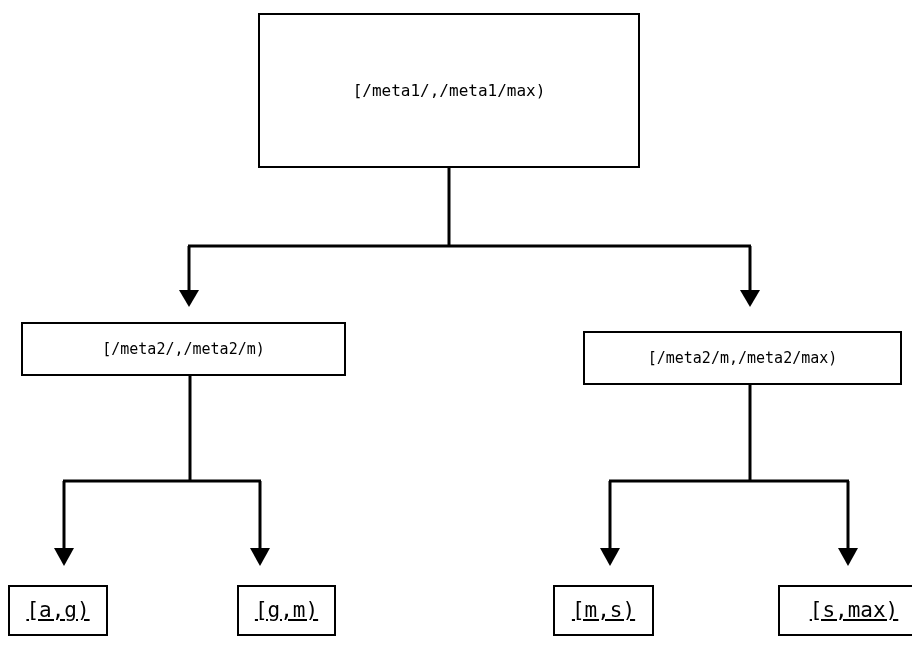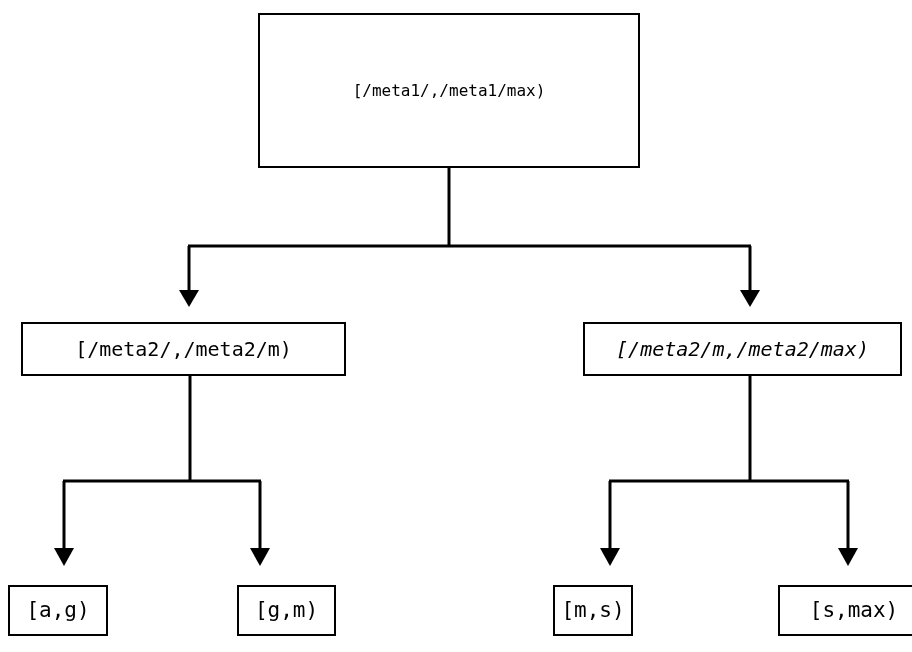--- a/index.html
+++ b/index.html
@@ -40,29 +40,29 @@
     font-family: "DejaVu Sans Mono", "Liberation Mono", monospace;
     white-space: pre;
     letter-spacing: 0px;
     line-height: 1;
     color: #000000;
   }
   .node-root   { left: 258px; top: 13px;  width: 382px; height: 155px; }
   .node-root .node-label { font-size: 16px; }
 
   .node-mid-left  { left: 21px;  top: 322px; width: 325px; height: 54px; }
-  .node-mid-right { left: 583px; top: 322px; width: 319px; height: 54px; font-style: italic; }
+  .node-mid-right { left: 583px; top: 331px; width: 319px; height: 54px; }
   .node-mid-left .node-label,
-  .node-mid-right .node-label { font-size: 20px; }
+  .node-mid-right .node-label { font-size: 15px; }
 
   .node-leaf { top: 585px; height: 51px; }
-  .node-leaf .node-label { font-size: 21px; }
+  .node-leaf .node-label { font-size: 21px; text-decoration: underline; }
   .node-leaf-ag   { left: 8px;   width: 100px; }
   .node-leaf-gm   { left: 205px; width: 99px; margin-left: 32px;  }
-  .node-leaf-ms   { left: 553px; width: 80px; }
+  .node-leaf-ms   { left: 553px; width: 101px; }
   .node-leaf-smax { left: 778px; width: 152px; }
 </style>
 </head>
 <body>
 
 <div id="diagram-root">
 
   <svg id="tree-svg" viewBox="0 0 912 652" xmlns="http://www.w3.org/2000/svg">
 
     <g>

